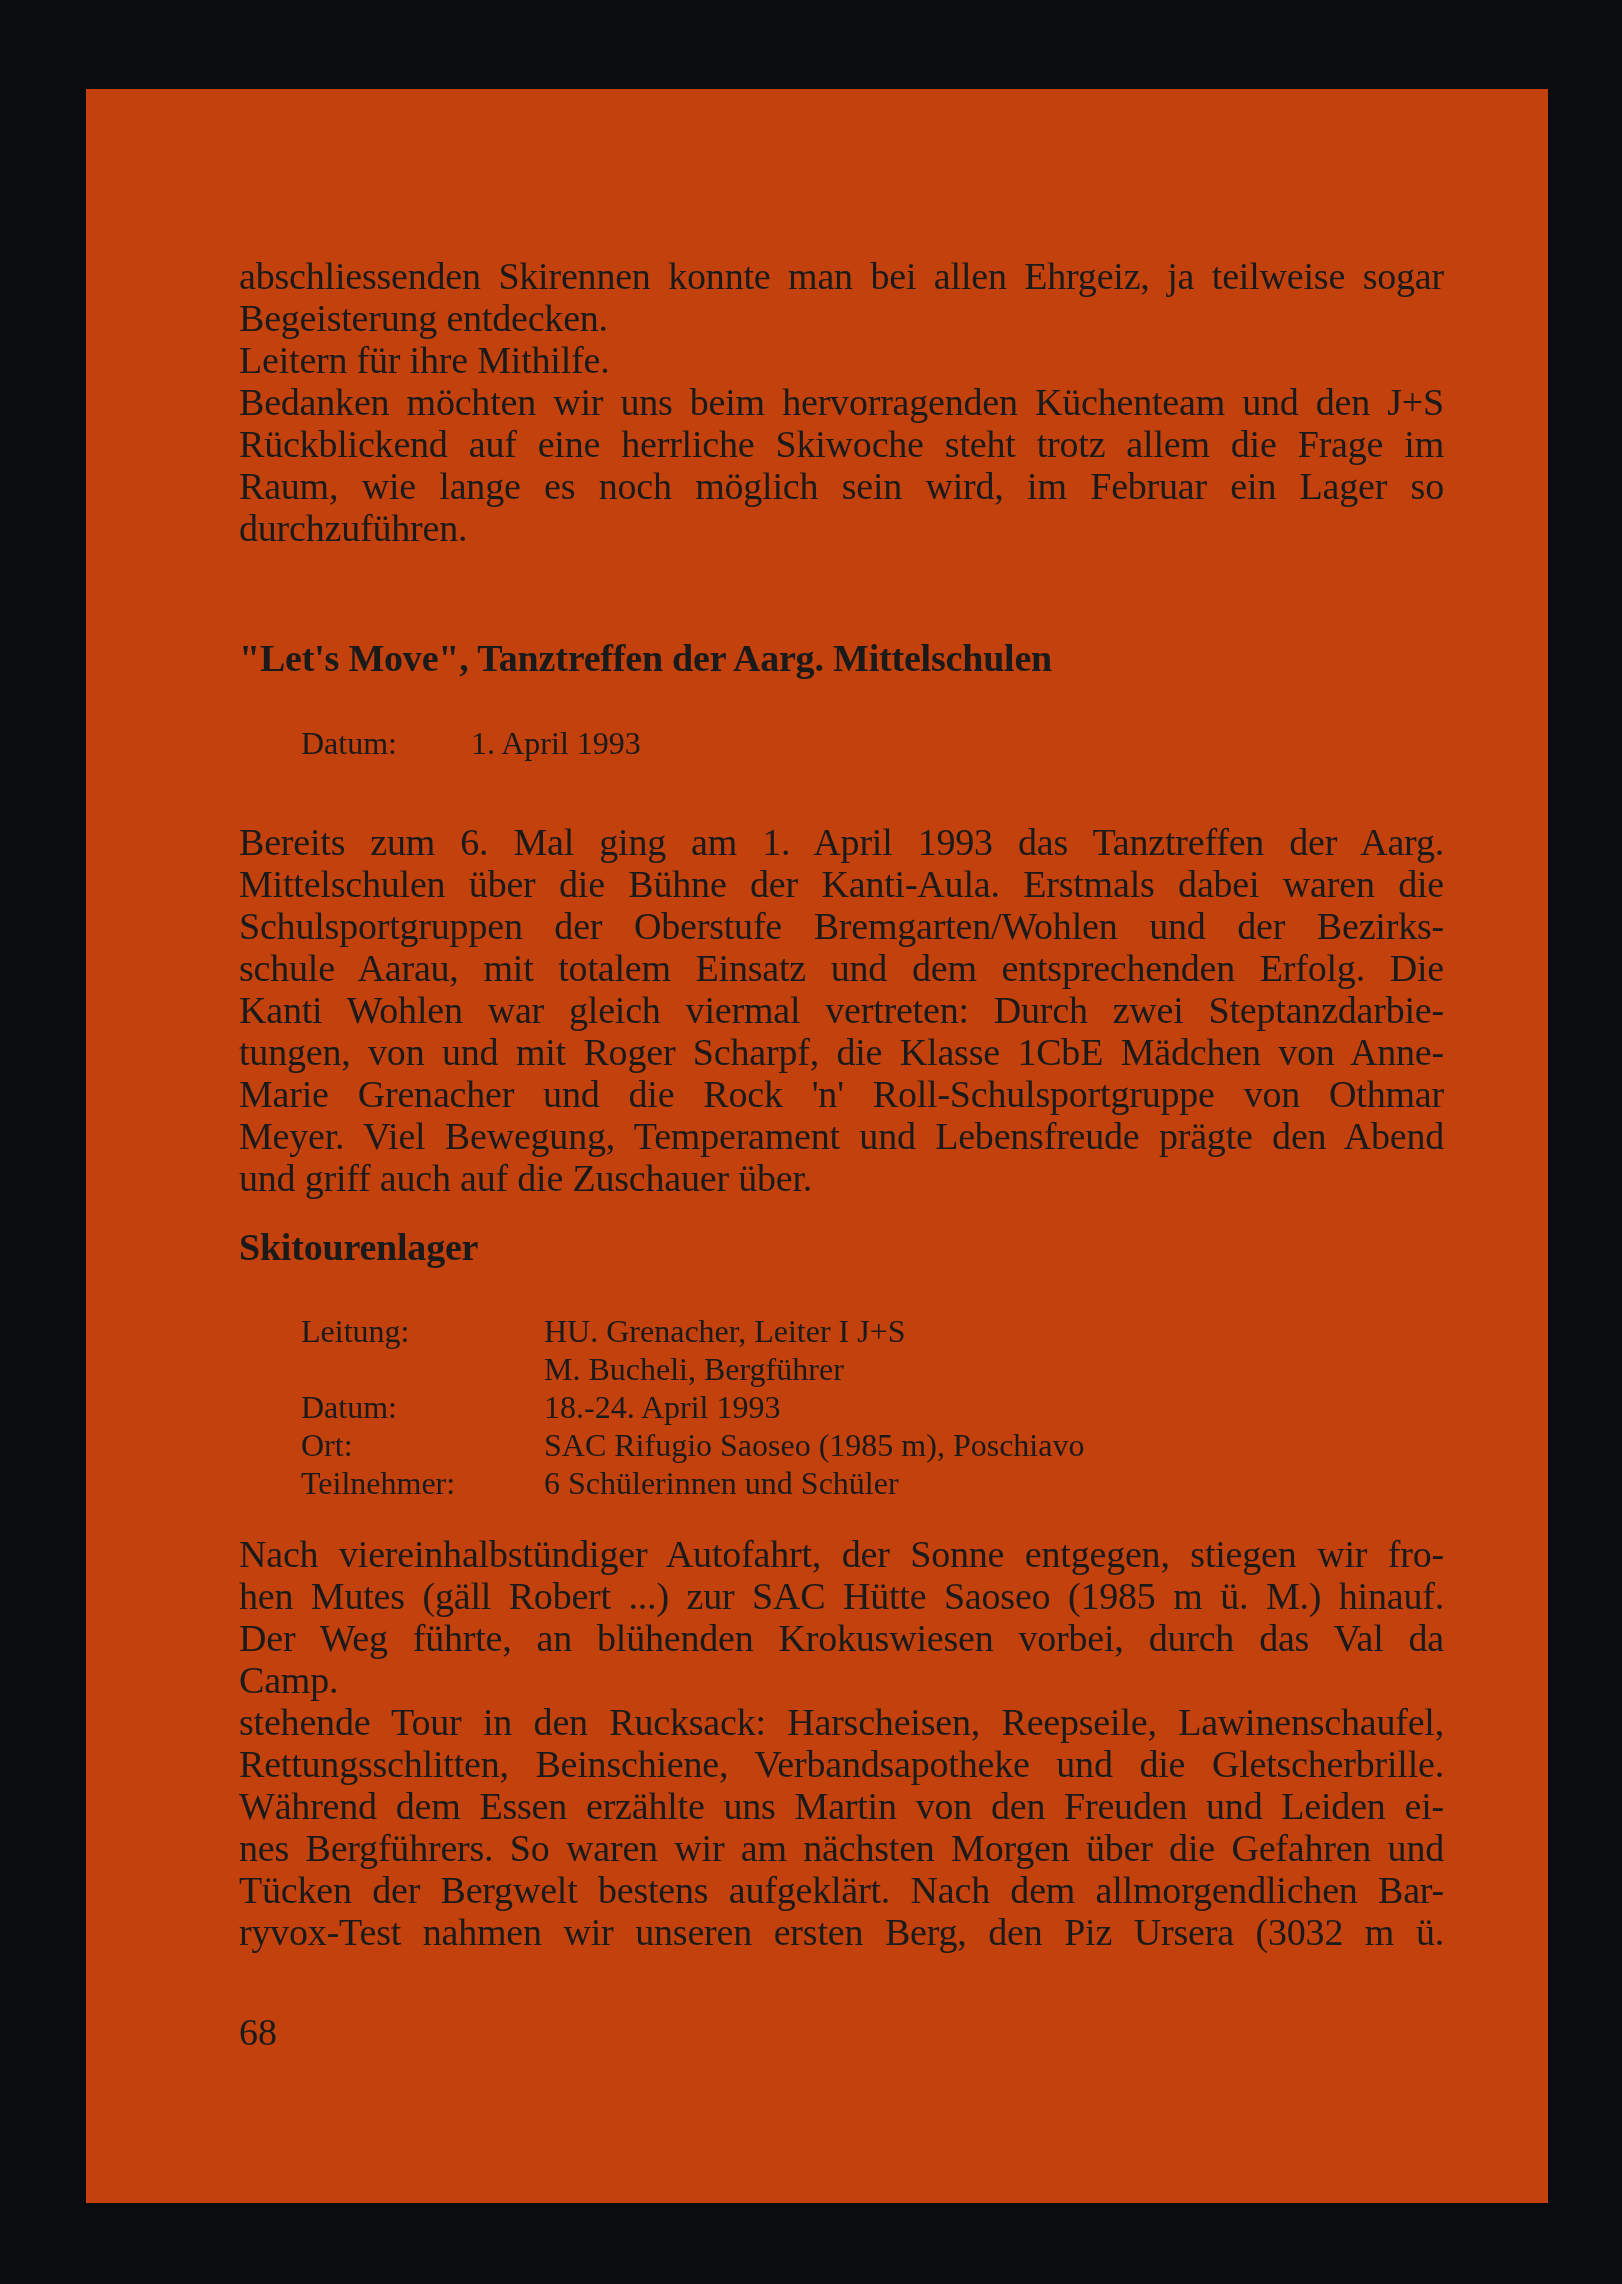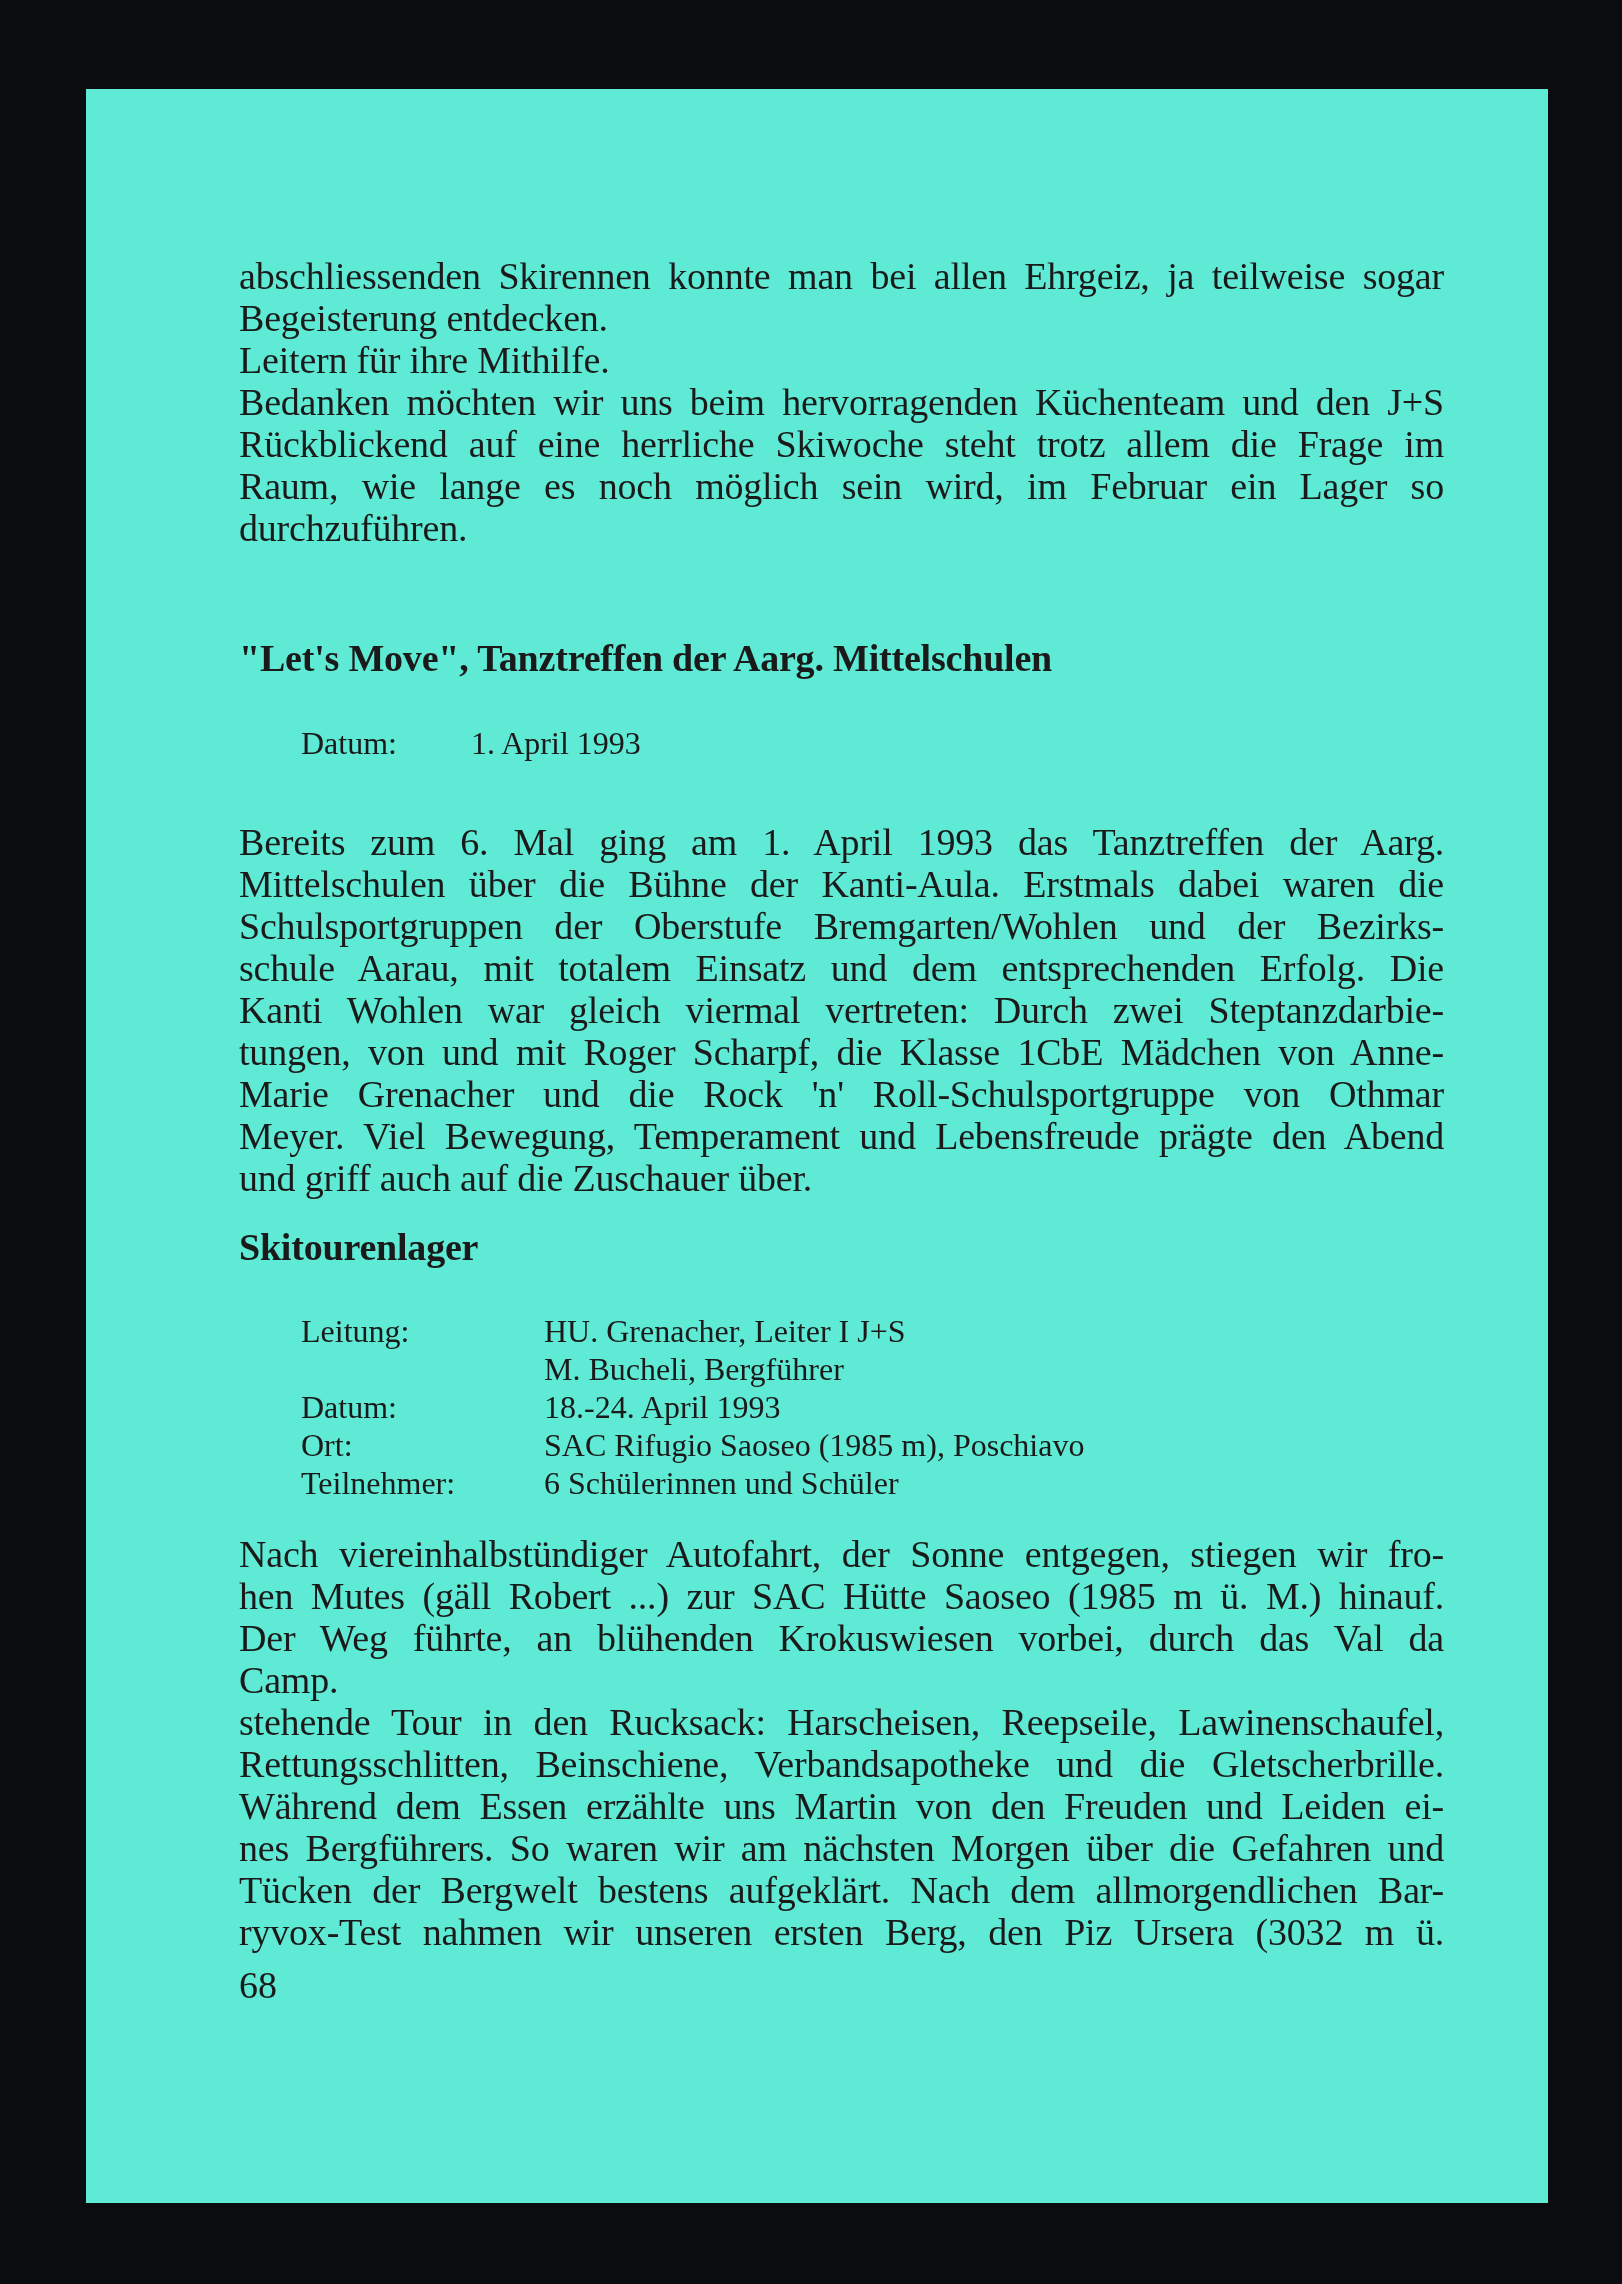--- a/index.html
+++ b/index.html
@@ -8,21 +8,21 @@
     background: #0b0c10;
     position: relative;
     overflow: hidden;
     font-family: "Liberation Serif", "DejaVu Serif", serif;
     color: #1a1a1a;
   }
   .page {
     position: absolute;
     left: 86px; top: 89px;
     width: 1462px; height: 2114px;
-    background: #5eead4;
+    background: #c2410c;
   }
   .content {
     position: absolute;
     left: 153px; top: 0;
     width: 1205px;
   }
   .para {
     font-size: 38px;
     line-height: 42px;
     text-align: justify;
@@ -114,16 +114,16 @@
       <span class="line">Der Weg führte, an blühenden Krokuswiesen vorbei, durch das Val da</span>
       <span class="line last">Camp.</span>
       <span class="line">stehende Tour in den Rucksack: Harscheisen, Reepseile, Lawinenschaufel,</span>
       <span class="line">Rettungsschlitten, Beinschiene, Verbandsapotheke und die Gletscherbrille.</span>
       <span class="line">Während dem Essen erzählte uns Martin von den Freuden und Leiden ei-</span>
       <span class="line">nes Bergführers. So waren wir am nächsten Morgen über die Gefahren und</span>
       <span class="line">Tücken der Bergwelt bestens aufgeklärt. Nach dem allmorgendlichen Bar-</span>
       <span class="line">ryvox-Test nahmen wir unseren ersten Berg, den Piz Ursera (3032 m ü.</span>
     </div>
 
-    <div class="page-number" style="top:1874px; left:0;">68</div>
+    <div class="page-number" style="top:1921px; left:0;">68</div>
   </div>
 </div>
 
 
 </body></html>

